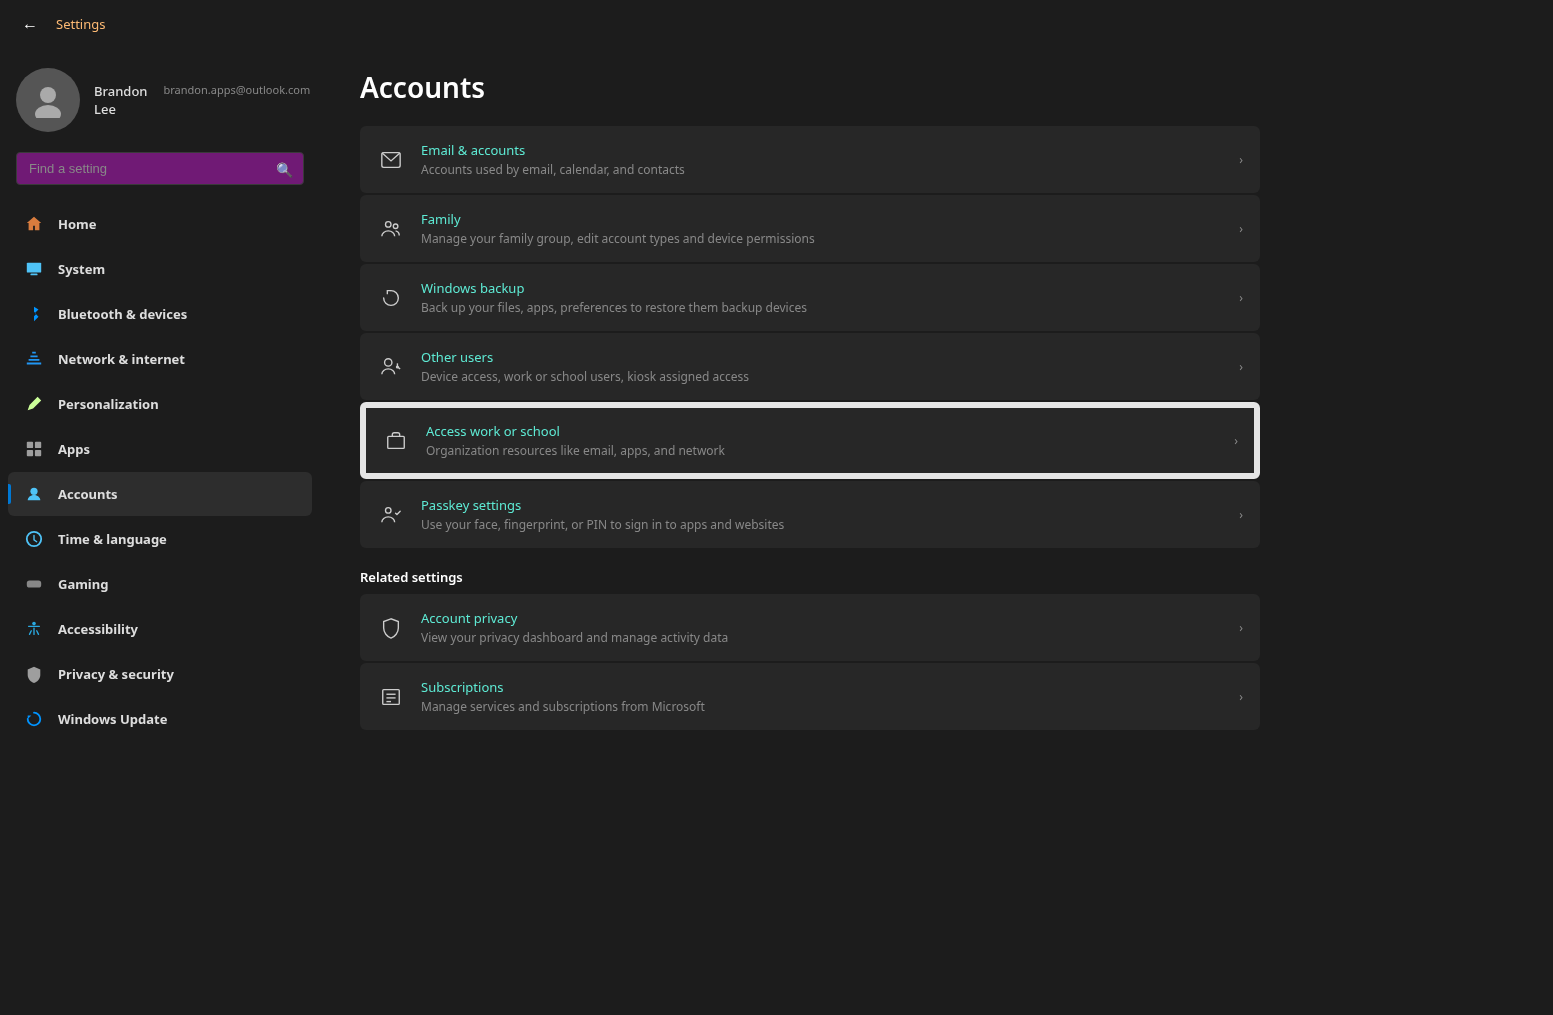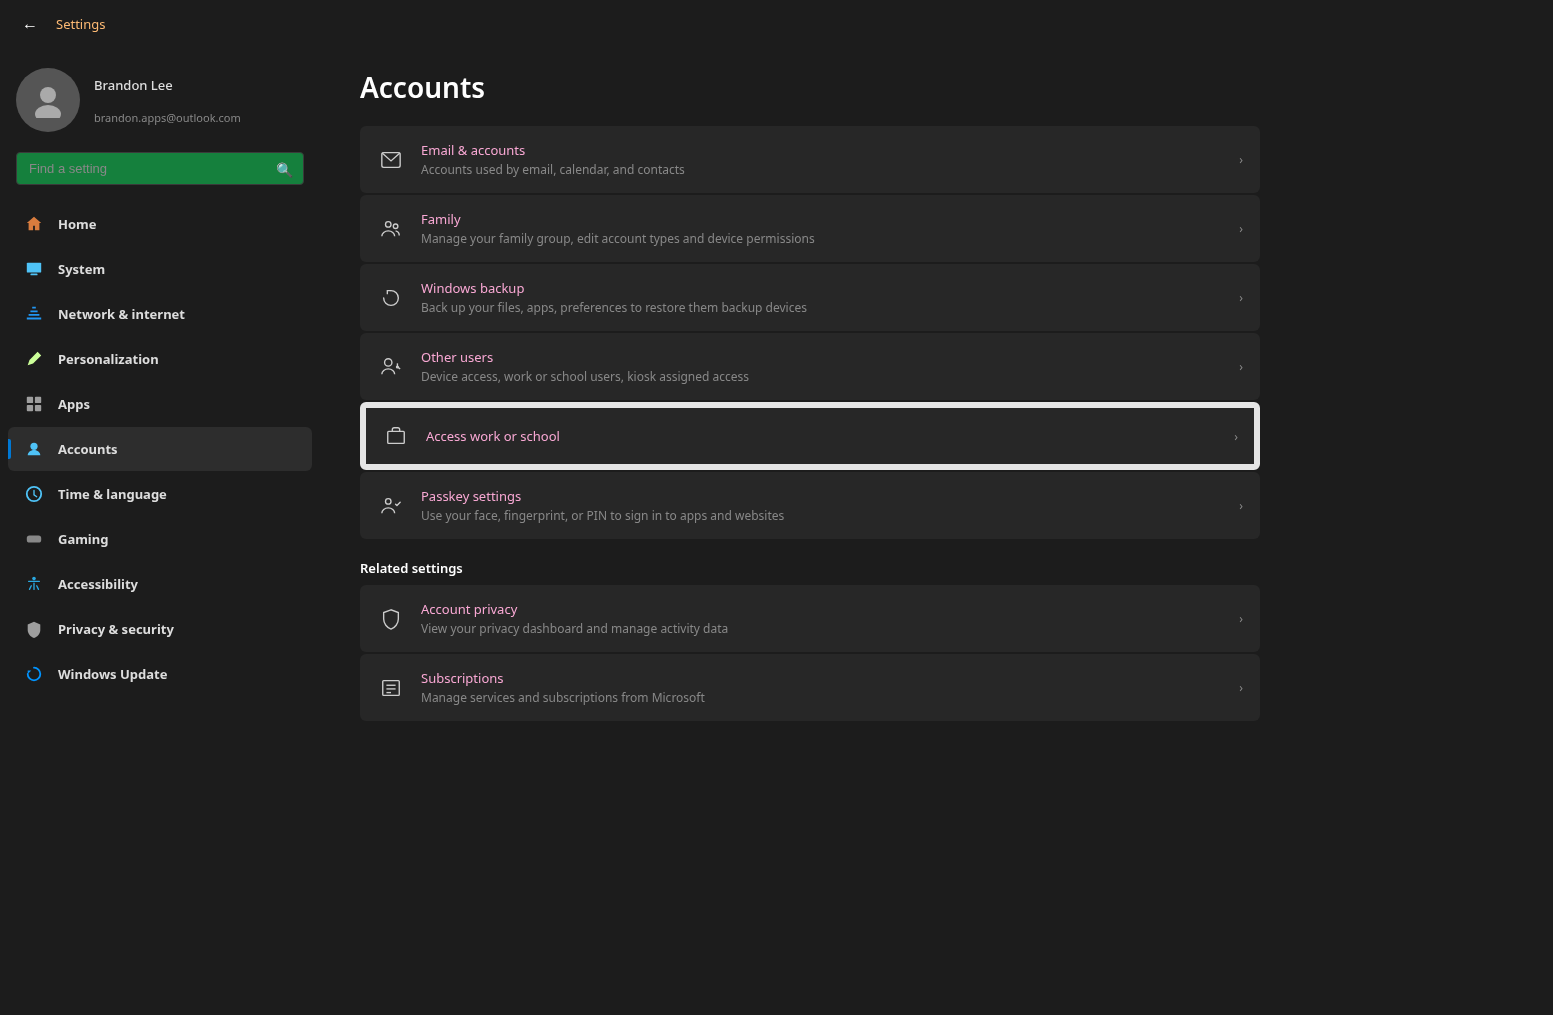--- a/index.html
+++ b/index.html
@@ -67,32 +67,32 @@
       width: 64px;
       height: 64px;
       border-radius: 50%;
       background: #555;
       display: flex;
       align-items: center;
       justify-content: center;
       flex-shrink: 0;
     }
     .avatar svg { color: #ccc; }
-    .user-info { display: flex; flex-direction: column; gap: 16px; }
+    .user-info { display: flex; flex-direction: row; gap: 16px; }
     .user-name { font-size: 13px; font-weight: 500; color: #ddd; }
     .user-email { font-size: 11px; color: #888; }
     
     .search-box {
       margin: 0 16px 16px 16px;
       position: relative;
     }
     .search-input {
       width: 100%;
       padding: 8px 36px 8px 12px;
-      background: #15803d;
+      background: #701a75;
       border: 1px solid #3a3a3a;
       border-radius: 4px;
       color: #ccc;
       font-size: 13px;
       outline: none;
     }
     .search-input::placeholder { color: #888; }
     .search-icon-wrap {
       position: absolute;
       right: 10px;
@@ -176,21 +176,21 @@
       width: 28px;
       height: 28px;
       display: flex;
       align-items: center;
       justify-content: center;
       color: #ccc;
       font-size: 18px;
       flex-shrink: 0;
     }
     .item-text { display: flex; flex-direction: column; gap: 2px; flex: 1; }
-    .item-title { font-size: 13px; font-weight: 400; color: #f9a8d4; }
+    .item-title { font-size: 13px; font-weight: 400; color: #5eead4; }
     .item-desc { font-size: 12px; color: #888; }
     .item-chevron { color: #888; font-size: 12px; }
     
     .section-label {
       font-size: 13px;
       font-weight: 600;
       color: #fff;
       margin: 20px 0 8px 0;
     }
   </style>
@@ -237,20 +237,28 @@
     <span class="nav-icon" style="font-style:normal;">
             <svg width="18" height="18" viewBox="0 0 20 20" fill="#4fc3f7">
               <rect x="2" y="3" width="16" height="11" rx="1"></rect>
               <rect x="6" y="15" width="8" height="2" rx="1"></rect>
             </svg>
           </span>
     <span class="nav-label">System</span>
   </div>
         <div class="nav-item">
     <span class="nav-icon" style="font-style:normal;">
+            <svg width="18" height="18" viewBox="0 0 20 20" fill="#0094ff">
+              <path d="M10 2v16l5-5-4-4 4-4-5-3zm0 5.5l2.5 2.5-2.5 2.5V7.5z"></path>
+            </svg>
+          </span>
+    <span class="nav-label">Bluetooth &amp; devices</span>
+  </div>
+        <div class="nav-item">
+    <span class="nav-icon" style="font-style:normal;">
             <svg width="18" height="18" viewBox="0 0 20 20" fill="#2196f3">
               <path d="M2 14h16v2H2zM4 10h12v2H4zM6 6h8v2H6zM8 2h4v2H8z"></path>
             </svg>
           </span>
     <span class="nav-label">Network &amp; internet</span>
   </div>
         <div class="nav-item">
     <span class="nav-icon" style="font-style:normal;">
             <svg width="18" height="18" viewBox="0 0 20 20" fill="#cf9">
               <path d="M3 17l2-6 9-9 4 4-9 9-6 2zm2.5-1.5l-1-1 .5-1.5 2 2-1.5.5z"></path>
@@ -391,20 +399,21 @@
   </div>
         <div class="settings-item highlighted">
     <span class="item-icon">
             <svg width="22" height="22" viewBox="0 0 24 24" fill="none" stroke="#ccc" stroke-width="1.5">
               <rect x="3" y="7" width="18" height="13" rx="1"></rect>
               <path d="M8 7V5a2 2 0 0 1 2-2h4a2 2 0 0 1 2 2v2"></path>
             </svg>
           </span>
     <div class="item-text">
       <span class="item-title">Access work or school</span>
+      <span class="item-desc">Organization resources like email, apps, and network</span>
     </div>
     <span class="item-chevron">›</span>
   </div>
         <div class="settings-item">
     <span class="item-icon">
             <svg width="22" height="22" viewBox="0 0 24 24" fill="none" stroke="#ccc" stroke-width="1.5">
               <circle cx="9" cy="7" r="3"></circle>
               <path d="M2 20c0-3.3 3.1-6 7-6s7 2.7 7 6"></path>
               <path d="M17 10l1.5 1.5L22 8" stroke-linecap="round" stroke-linejoin="round"></path>
             </svg>

